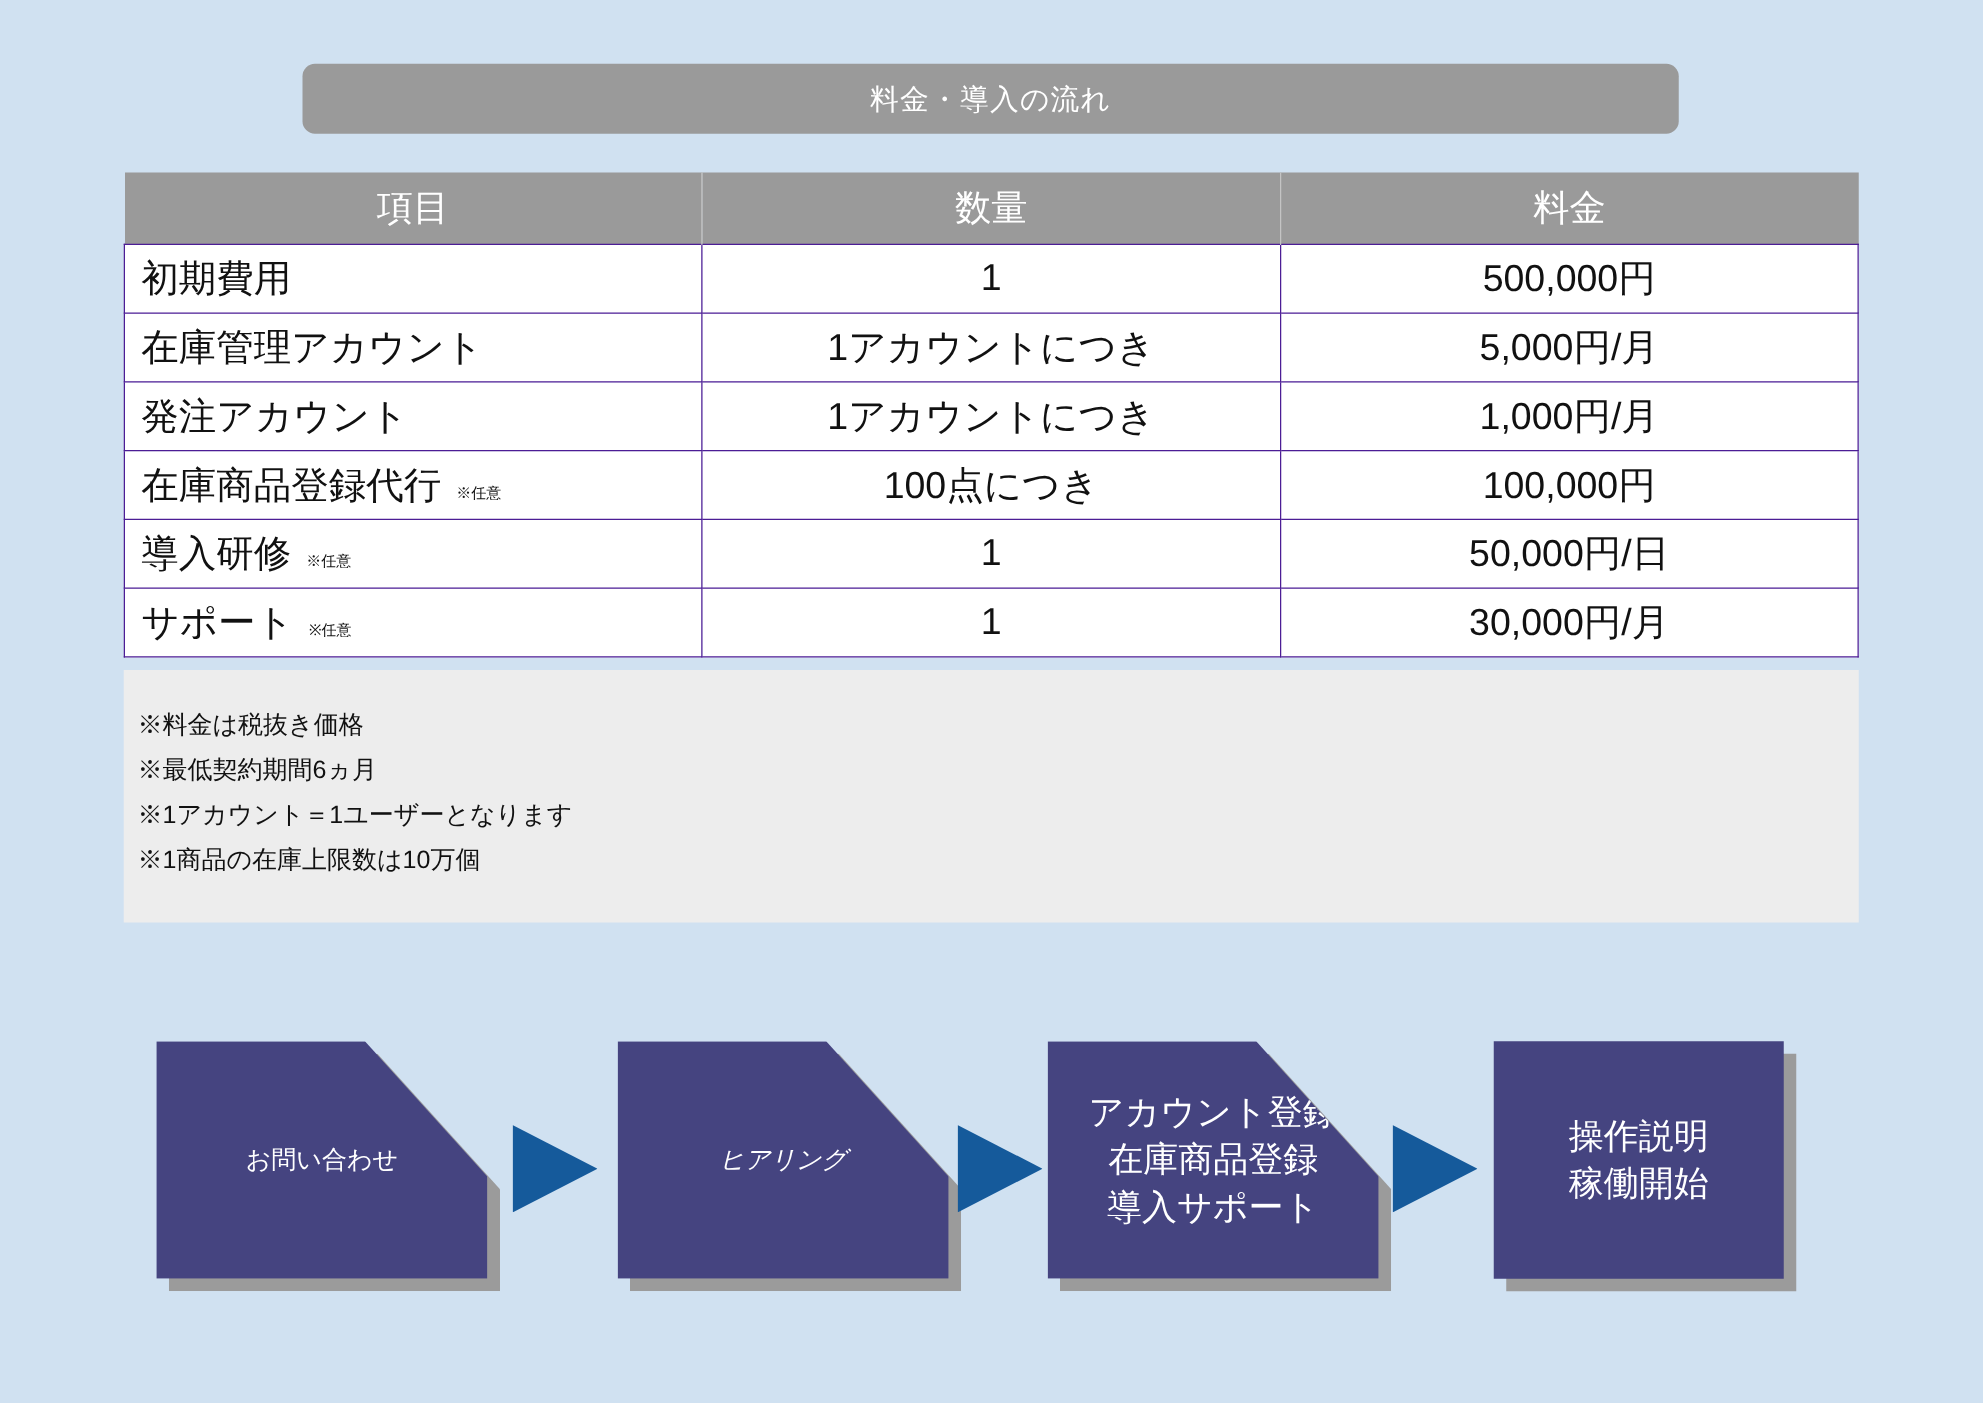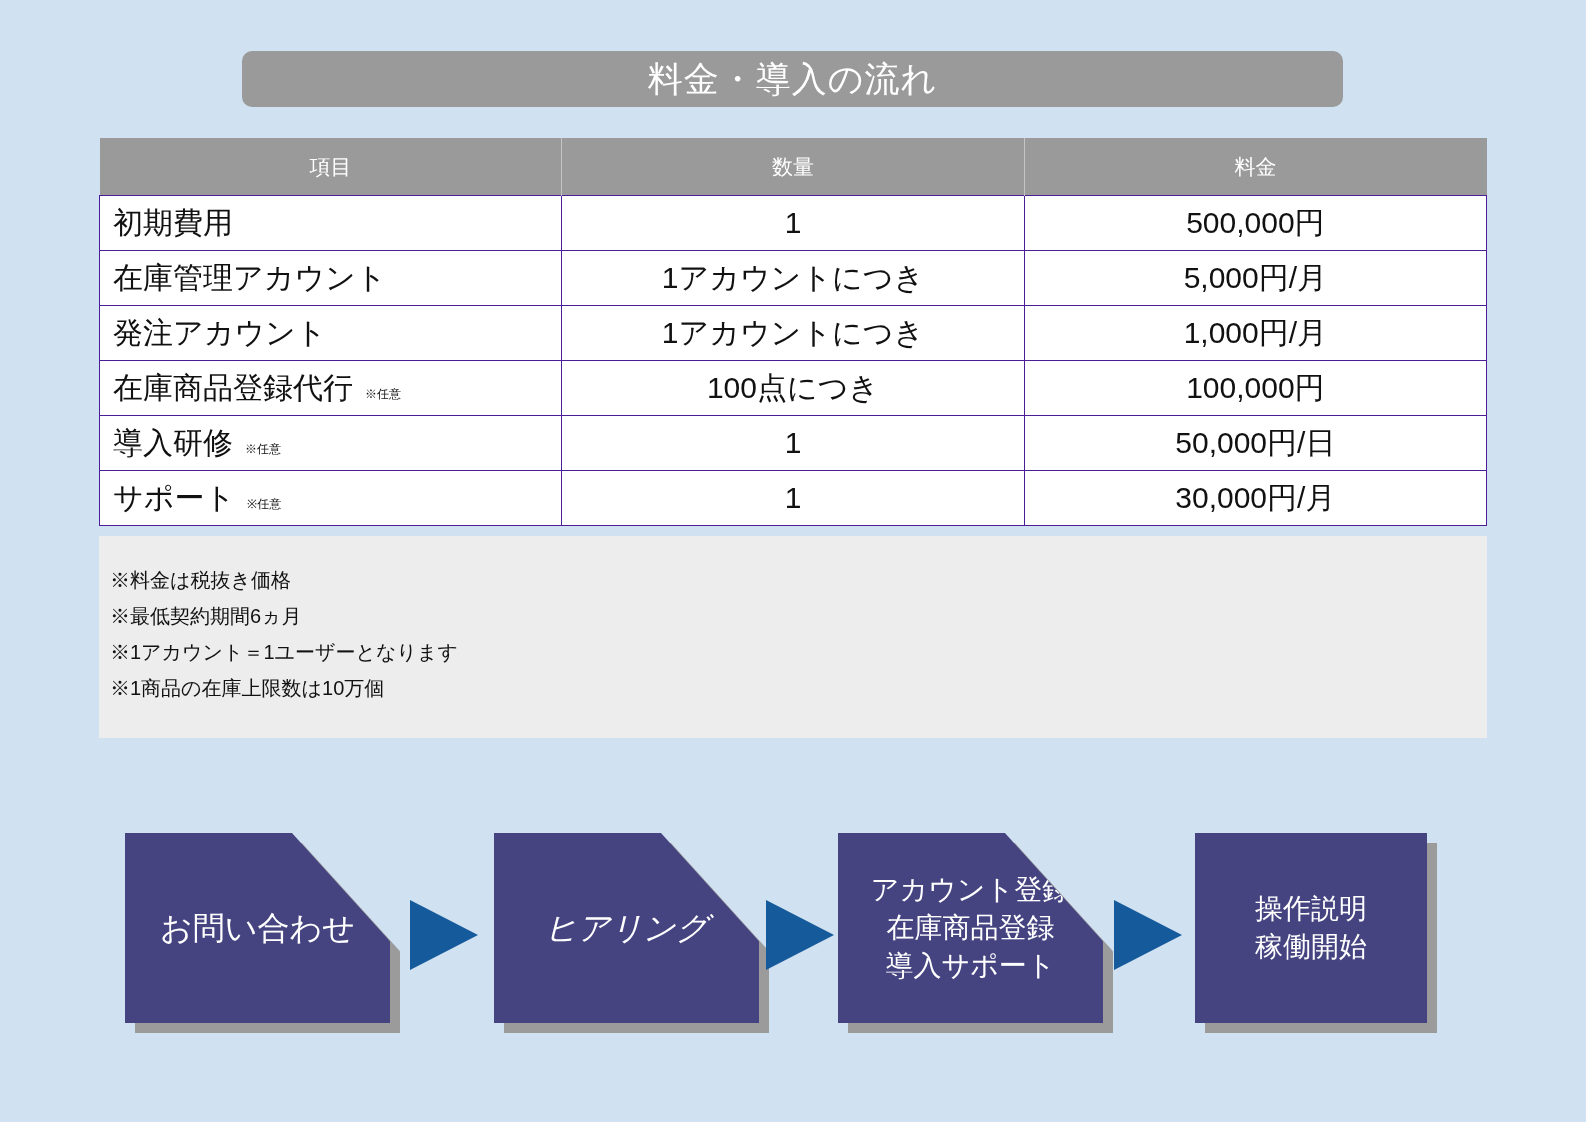--- a/index.html
+++ b/index.html
@@ -23,38 +23,38 @@
     left: 242px;
     top: 51px;
     width: 1101px;
     height: 56px;
     background: #9a9a9a;
     border-radius: 10px;
     display: flex;
     align-items: center;
     justify-content: center;
     color: #ffffff;
-    font-size: 35px;
+    font-size: 23px;
     letter-spacing: 1px;
   }
 
   
   .price-table {
     position: absolute;
     left: 99px;
     top: 138px;
     width: 1388px;
     border-collapse: collapse;
     table-layout: fixed;
   }
   .price-table th {
     background: #9a9a9a;
     color: #ffffff;
     font-weight: normal;
-    font-size: 21px;
+    font-size: 29px;
     height: 55px;
     border: none;
   }
   .price-table th + th {
     border-left: 1px solid #c4c4c4;
   }
   .price-table td {
     background: #ffffff;
     border: 1px solid #4c1d95;
     height: 54px;
@@ -120,21 +120,21 @@
     flex-direction: column;
     align-items: center;
     justify-content: center;
     color: #ffffff;
     text-align: center;
   }
   .flow-step.notched .shadow,
   .flow-step.notched .body {
     clip-path: polygon(0 0, 63% 0, 100% 57%, 100% 100%, 0 100%);
   }
-  .step-line { font-size: 32px; line-height: 38px; }
+  .step-line { font-size: 20px; line-height: 38px; }
   .flow-step.small-text .step-line { font-size: 28px; }
   .flow-arrow {
     position: absolute;
     top: 900px;
     width: 68px;
     height: 70px;
     background: #155a9b;
     clip-path: polygon(0 0, 100% 50%, 0 100%);
   }
   .s1 { left: 125px; width: 265px; }

